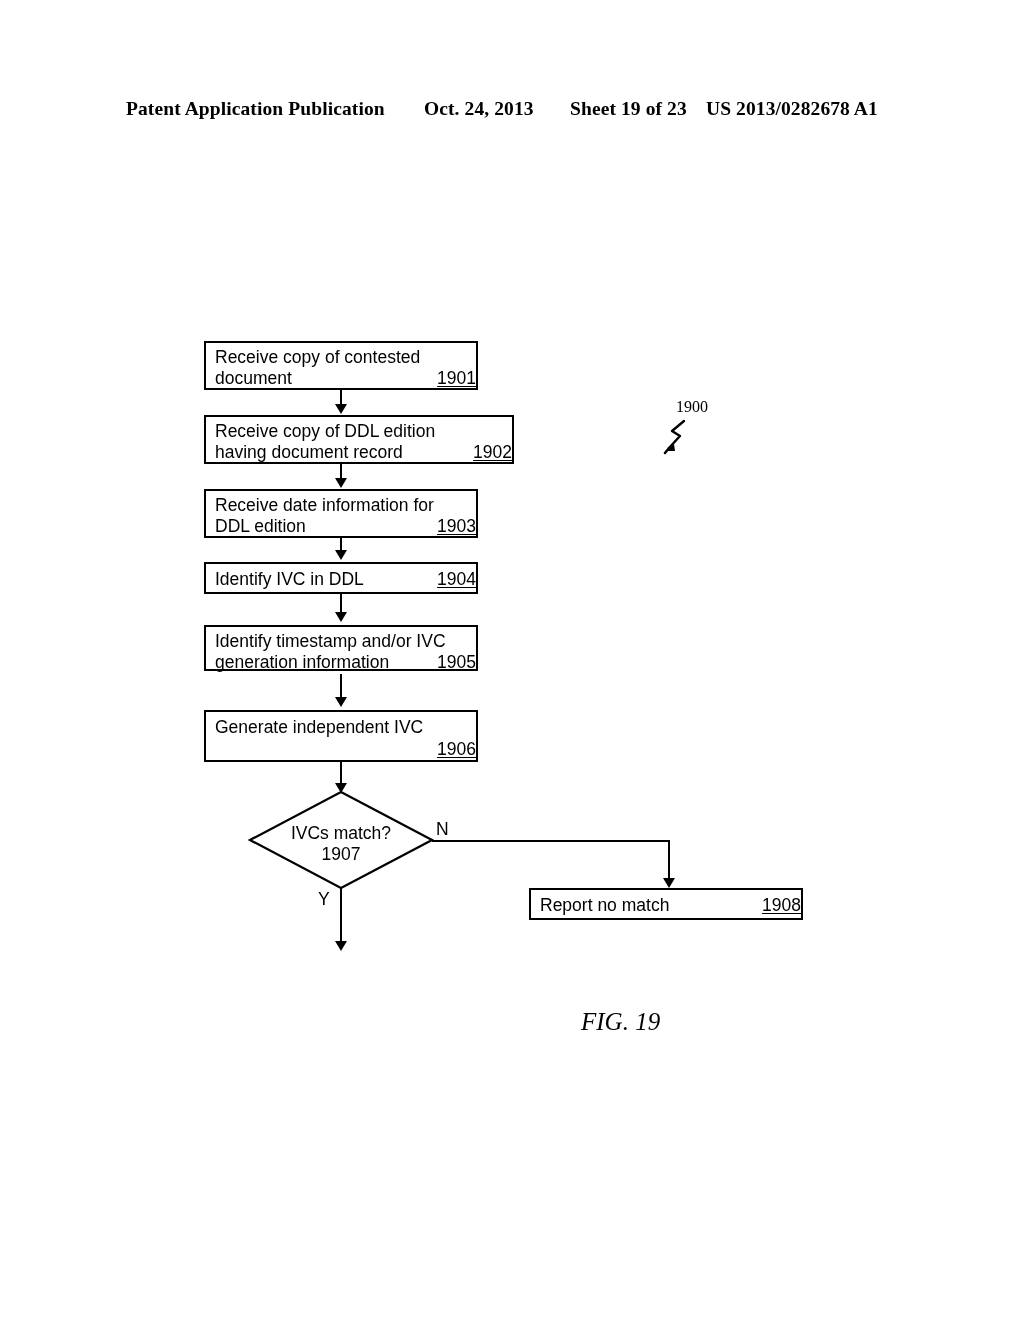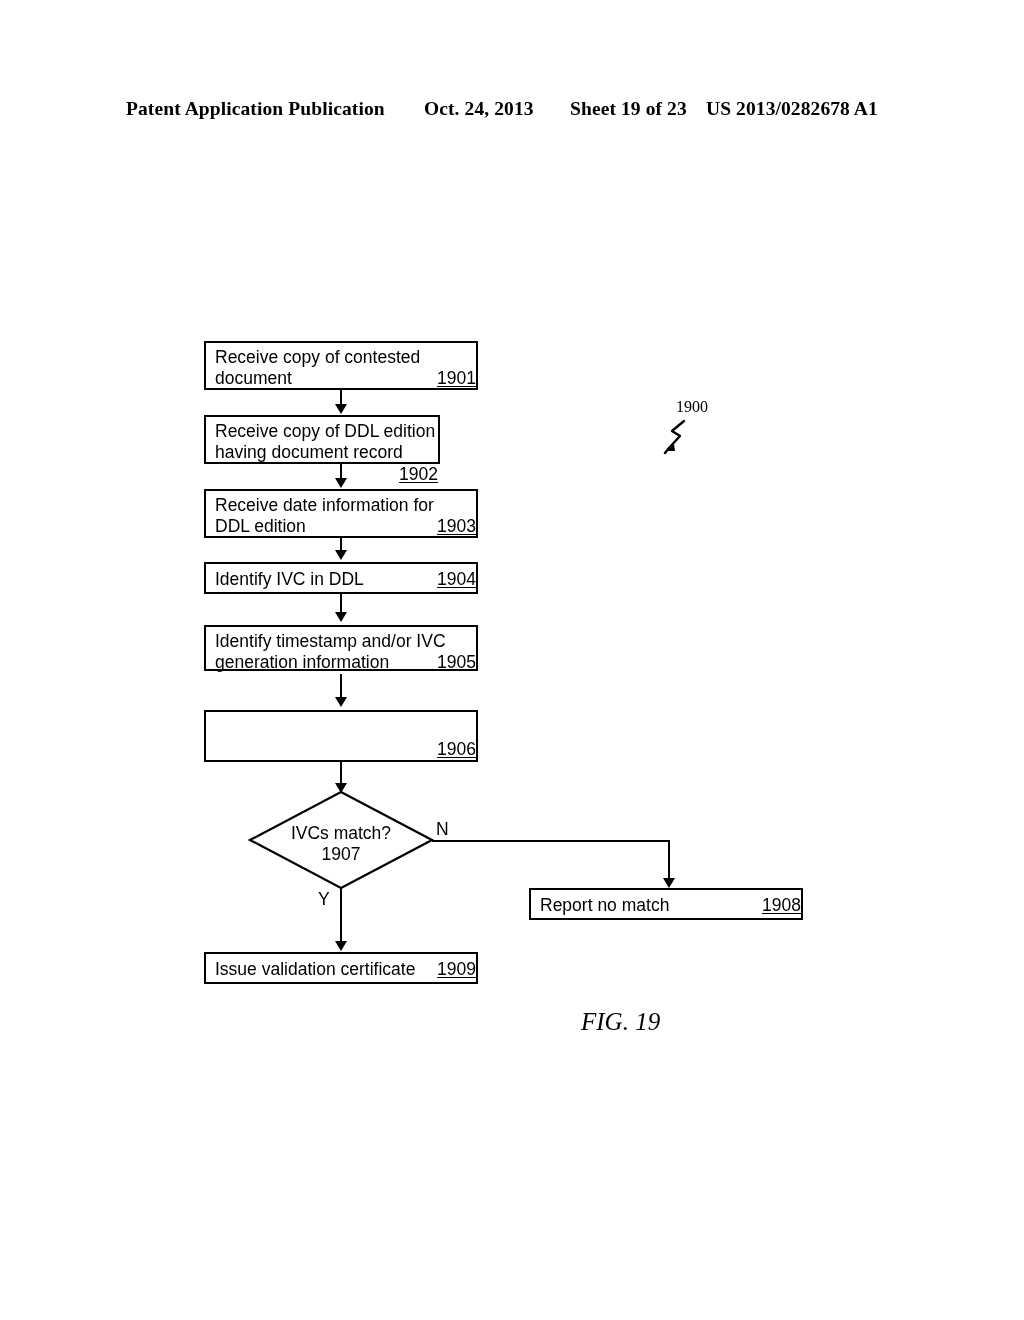--- a/index.html
+++ b/index.html
@@ -136,21 +136,21 @@
     </div>
     <div class="line" style="top:24px;">
       <span class="txt">document</span>
       <span class="ref">1901</span>
     </div>
   </div>
 
   <div class="vline" style="left:340px; top:390px; height:16px;"></div>
   <div class="arrowhead" style="left:335px; top:404px;"></div>
 
-  <div class="node" style="left:204px; top:415px; width:236px; height:49px;">
+  <div class="node" style="left:204px; top:415px; width:310px; height:49px;">
     <div class="line" style="top:3px;">
       <span class="txt">Receive copy of DDL edition</span>
     </div>
     <div class="line" style="top:24px;">
       <span class="txt">having document record</span>
       <span class="ref">1902</span>
     </div>
   </div>
 
   <div class="vline" style="left:340px; top:464px; height:16px;"></div>
@@ -186,20 +186,23 @@
     <div class="line" style="top:24px;">
       <span class="txt">generation information</span>
       <span class="ref">1905</span>
     </div>
   </div>
 
   <div class="vline" style="left:340px; top:674px; height:24px;"></div>
   <div class="arrowhead" style="left:335px; top:697px;"></div>
 
   <div class="node" style="left:204px; top:710px; width:274px; height:52px;">
+    <div class="line" style="top:4px;">
+      <span class="txt">Generate independent IVC</span>
+    </div>
     <div class="line" style="top:26px;">
       <span class="ref">1906</span>
     </div>
   </div>
 
   <div class="vline" style="left:340px; top:762px; height:26px;"></div>
   <div class="arrowhead" style="left:335px; top:783px;"></div>
 
   <div class="diamond-wrap" style="left:248px; top:790px; width:186px; height:100px;">
     <svg width="186" height="100" viewBox="0 0 186 100" style="position:absolute; left:0; top:0;">
@@ -218,26 +221,20 @@
     <div class="line" style="top:4px;">
       <span class="txt">Report no match</span>
       <span class="ref">1908</span>
     </div>
   </div>
 
   <div class="branch-label" style="left:318px; top:890px;">Y</div>
   <div class="vline" style="left:340px; top:888px; height:56px;"></div>
   <div class="arrowhead" style="left:335px; top:941px;"></div>
 
-  <div class="node" style="left:204px; top:952px; width:274px; height:32px;">
-    <div class="line" style="top:4px;">
-      <span class="txt">Issue validation certificate</span>
-      <span class="ref">1909</span>
-    </div>
-  </div>
 
   <div class="ref1900" style="left:676px; top:398px;">1900</div>
   <svg style="position:absolute; left:658px; top:418px;" width="40" height="42" viewBox="0 0 40 42">
     <path d="M26,3 L14,13 L22,18 L11,30" fill="none" stroke="#000000" stroke-width="2.4" stroke-linecap="round" stroke-linejoin="round"></path>
     <polygon points="6,36 16,26 17,33 8,33" fill="#000000"></polygon>
     <path d="M11,30 L7,35" fill="none" stroke="#000000" stroke-width="2.4" stroke-linecap="round"></path>
   </svg>
 
   <div class="figcap" style="left:581px; top:1008px;">FIG. 19</div>
 

